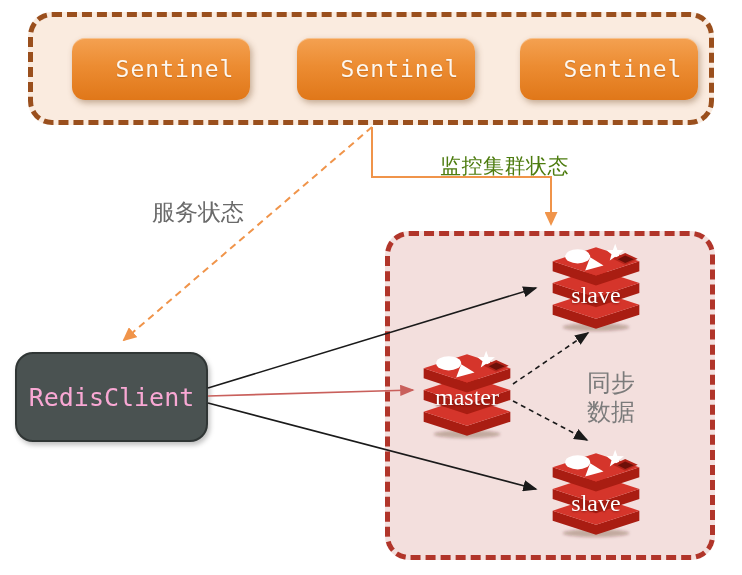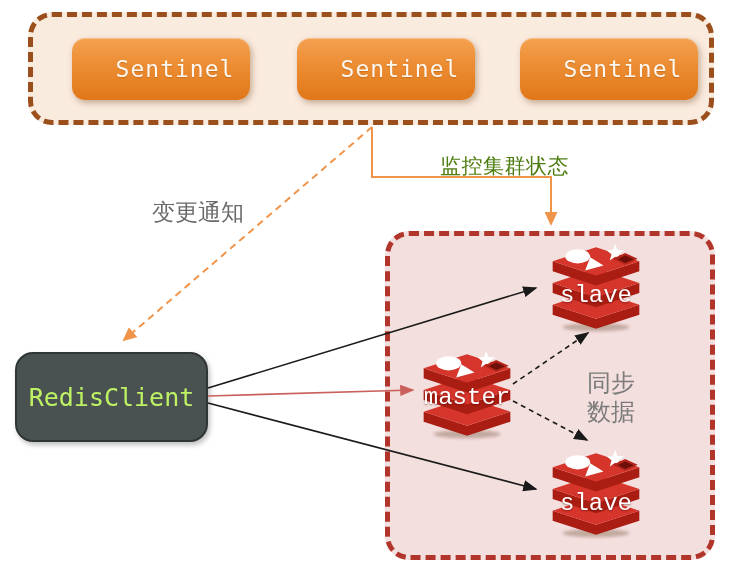--- a/index.html
+++ b/index.html
@@ -22,35 +22,35 @@
     font-size:23px;letter-spacing:1px;text-shadow:0 1px 1px rgba(150,80,20,.4);padding-left:28px;
   }
   .sentinel-btn.b1{left:72px;} .sentinel-btn.b2{left:297px;} .sentinel-btn.b3{left:520px;}
   
   .client-box{
     position:absolute;left:15px;top:352px;width:193px;height:90px;
     box-sizing:border-box;border:2.5px solid #303635;border-radius:18px;
     background:#4a5251;
     box-shadow:2px 3px 5px rgba(0,0,0,.25);
     display:flex;align-items:center;justify-content:center;
-    color:#bef264;font-family:"DejaVu Sans Mono","Liberation Mono",monospace;
+    color:#f9a8d4;font-family:"DejaVu Sans Mono","Liberation Mono",monospace;
     font-size:25px;
   }
   
   .cluster-box{
     position:absolute;left:385px;top:231px;width:330px;height:329px;
     box-sizing:border-box;border:5px dashed #b1352a;border-radius:24px;
     background:#f3dfdd;
   }
   
   .redis-node{position:absolute;}
   .redis-node svg{display:block;width:100%;height:100%;}
   .node-label{
     position:absolute;left:0;right:0;text-align:center;
-    color:#ffffff;font-family:Liberation Mono, monospace;
+    color:#ffffff;font-family:Liberation Serif, serif;
     font-size:24px;text-shadow:0 1px 2px rgba(90,10,5,.55);
   }
   .node-slave-top{left:546px;top:242px;width:100px;height:92px;}
   .node-master{left:417px;top:348px;width:100px;height:94px;}
   .node-slave-bottom{left:546px;top:448px;width:100px;height:92px;}
   .node-slave-top .node-label{top:40px;}
   .node-master .node-label{top:36px;}
   .node-slave-bottom .node-label{top:42px;}
   
   .lbl{position:absolute;color:#4d7c0f;}
@@ -124,21 +124,21 @@
   </div>
   <div class="redis-node node-slave-bottom">
     <svg viewBox="0 0 120 108">
         <use href="#redis-logo"></use>
       </svg>
     <div class="node-label">slave</div>
   </div>
 
   <div class="lbl lbl-monitor">监控集群状态</div>
   <div class="lbl lbl-notify">
-    <div>变更通知</div>
+    <div>服务状态</div>
   </div>
   <div class="lbl lbl-sync">
     <div>同步</div>
     <div>数据</div>
   </div>
 
   <svg id="edges" viewBox="0 0 742 575">
     <defs>
       <marker id="ah-black" markerWidth="9" markerHeight="7" refX="8" refY="3.5" orient="auto">
         <path d="M0,0 L9,3.5 L0,7 Z" fill="#1a1a1a"></path>

